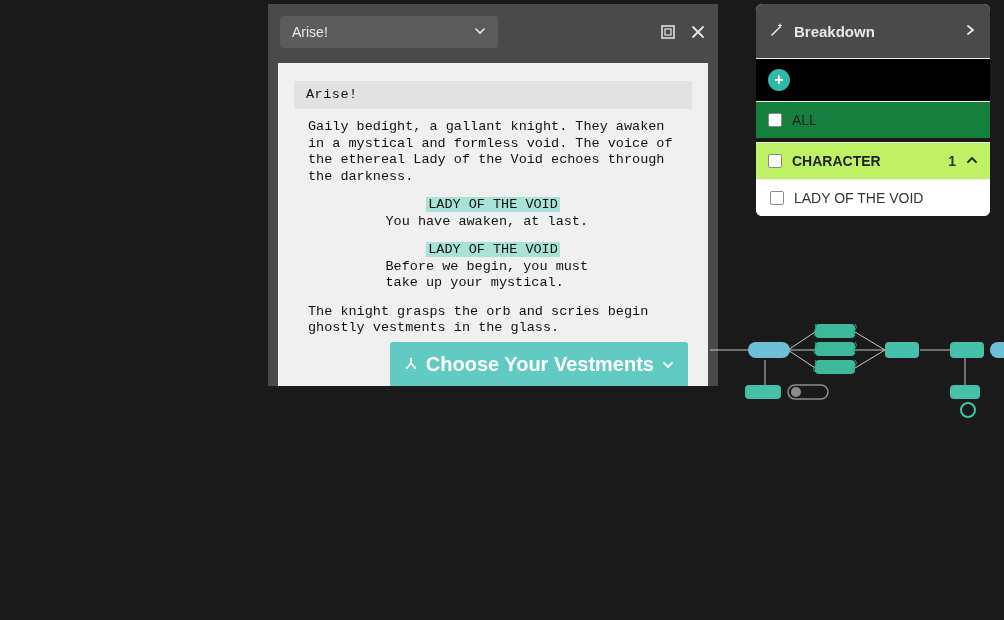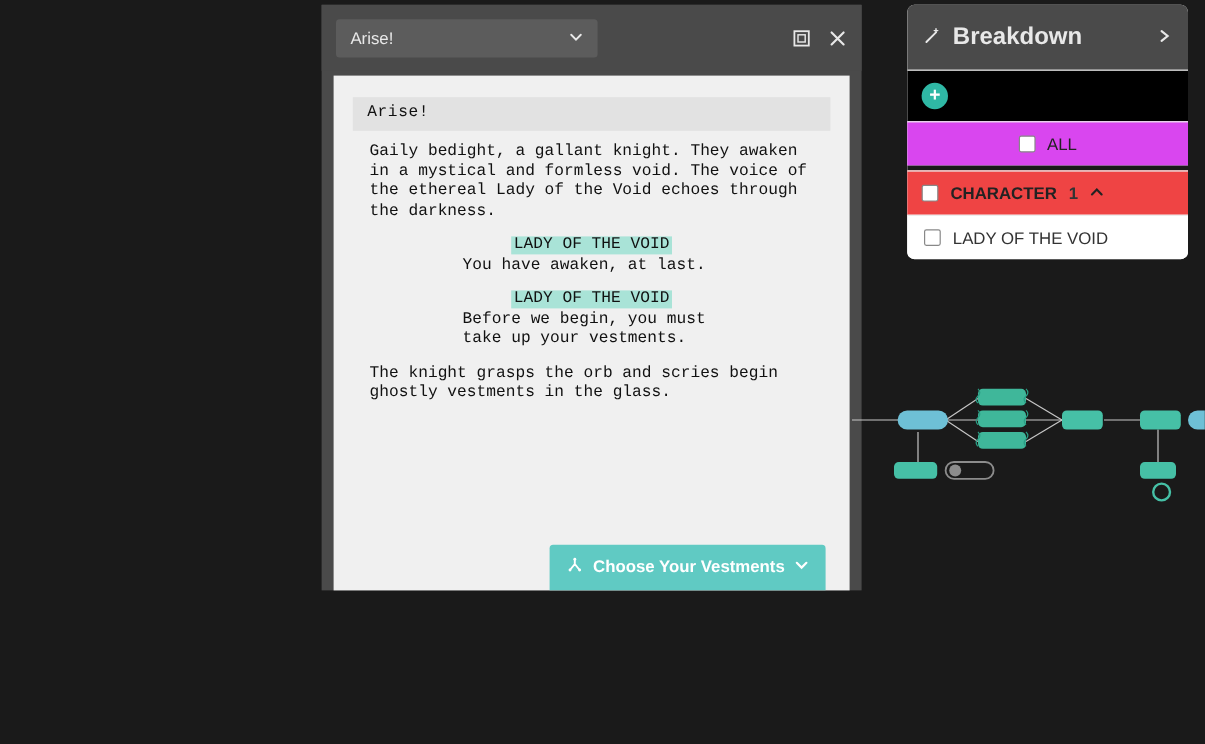--- a/index.html
+++ b/index.html
@@ -11,21 +11,21 @@
     overflow: hidden;
     position: relative;
   }
 
   
   .editor-panel {
     position: absolute;
     left: 268px;
     top: 4px;
     width: 450px;
-    height: 488px;
+    height: 382px;
     background: #4a4a4a;
     display: flex;
     flex-direction: column;
   }
   .editor-header {
     height: 55px;
     display: flex;
     align-items: center;
     padding: 0 12px;
     background: #4a4a4a;
@@ -88,21 +88,21 @@
     margin: 0 auto 12px auto;
     padding-left: 22px;
   }
   .choose-btn {
     position: absolute;
     right: 20px;
     bottom: 0;
     background: #60cac3;
     color: #fff;
     font-family: -apple-system, sans-serif;
-    font-size: 14px;
+    font-size: 20px;
     font-weight: 600;
     padding: 10px 14px;
     border-radius: 3px 3px 0 0;
     display: flex;
     align-items: center;
     gap: 8px;
     cursor: pointer;
   }
 
   
@@ -118,43 +118,43 @@
   }
   .breakdown-header {
     background: #4a4a4a;
     color: #e8e8e8;
     height: 54px;
     display: flex;
     align-items: center;
     padding: 0 14px;
     justify-content: space-between;
     font-weight: 600;
-    font-size: 20px;
+    font-size: 15px;
   }
   .bh-left { display:flex; align-items:center; gap:10px; }
   .breakdown-row {
     display: flex;
     align-items: center;
     padding: 10px 12px;
     gap: 10px;
     border-top: 1px solid #ececec;
   }
   .row-black { background: #000; }
   .add-btn {
     width: 22px; height: 22px; border-radius: 50%;
     background: #2fb8a5; color:#fff;
     display:flex; align-items:center; justify-content:center;
     font-weight: bold; font-size:16px; line-height:1;
     cursor:pointer;
   }
-  .row-all { background:#d946ef; color:#222;justify-content:center; }
+  .row-all { background:#15803d; color:#222; }
   .dark-sep { height:4px; background:#1a1a1a; }
   .row-character {
-    background:#ef4444; color:#222; font-weight:700;
-    justify-content: flex-start;
+    background:#bef264; color:#222; font-weight:700;
+    justify-content: space-between;
   }
   .row-character .rc-left{display:flex;align-items:center;gap:10px;}
   .row-character .rc-right{display:flex;align-items:center;gap:10px;color:#333;font-weight:600;}
   .row-item { background:#fff; color:#333; font-weight:400; padding-left: 14px; }
   .checkbox {
     width:14px; height:14px; border:1.5px solid #888; border-radius:2px; background:#fff;
     flex-shrink:0;
   }
 
   
@@ -201,21 +201,21 @@
     <div class="script-title">Arise!</div>
 
     <div class="body-wrap">
       <p class="action">Gaily bedight, a gallant knight. They awaken in a mystical and formless void. The voice of the ethereal Lady of the Void echoes through the darkness.</p>
 
       <p class="character"><span class="hl">LADY OF THE VOID</span></p>
       <p class="dialogue">You have awaken, at last.</p>
 
 
       <p class="character"><span class="hl">LADY OF THE VOID</span></p>
-      <p class="dialogue">Before we begin, you must take up your vestments.</p>
+      <p class="dialogue">Before we begin, you must take up your mystical.</p>
 
       <p class="action">The knight grasps the orb and scries begin ghostly vestments in the glass.</p>
     </div>
 
     <div class="choose-btn">
       <span>
         <svg width="14" height="14" viewBox="0 0 14 14">
             <path d="M7 2v4M7 6l-4 5M7 6l4 5" stroke="#fff" stroke-width="1.6" fill="none" stroke-linecap="round"></path>
             <circle cx="7" cy="2" r="1.2" fill="#fff"></circle>
             <circle cx="3" cy="11" r="1.2" fill="#fff"></circle>

